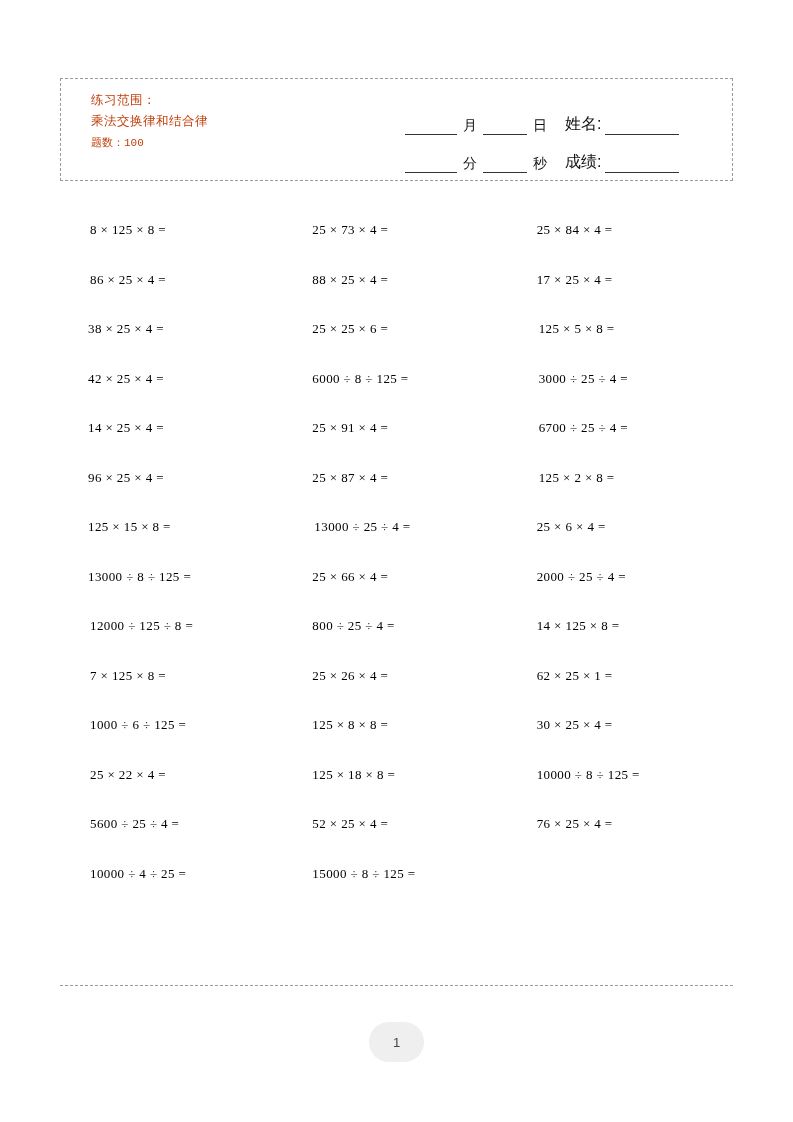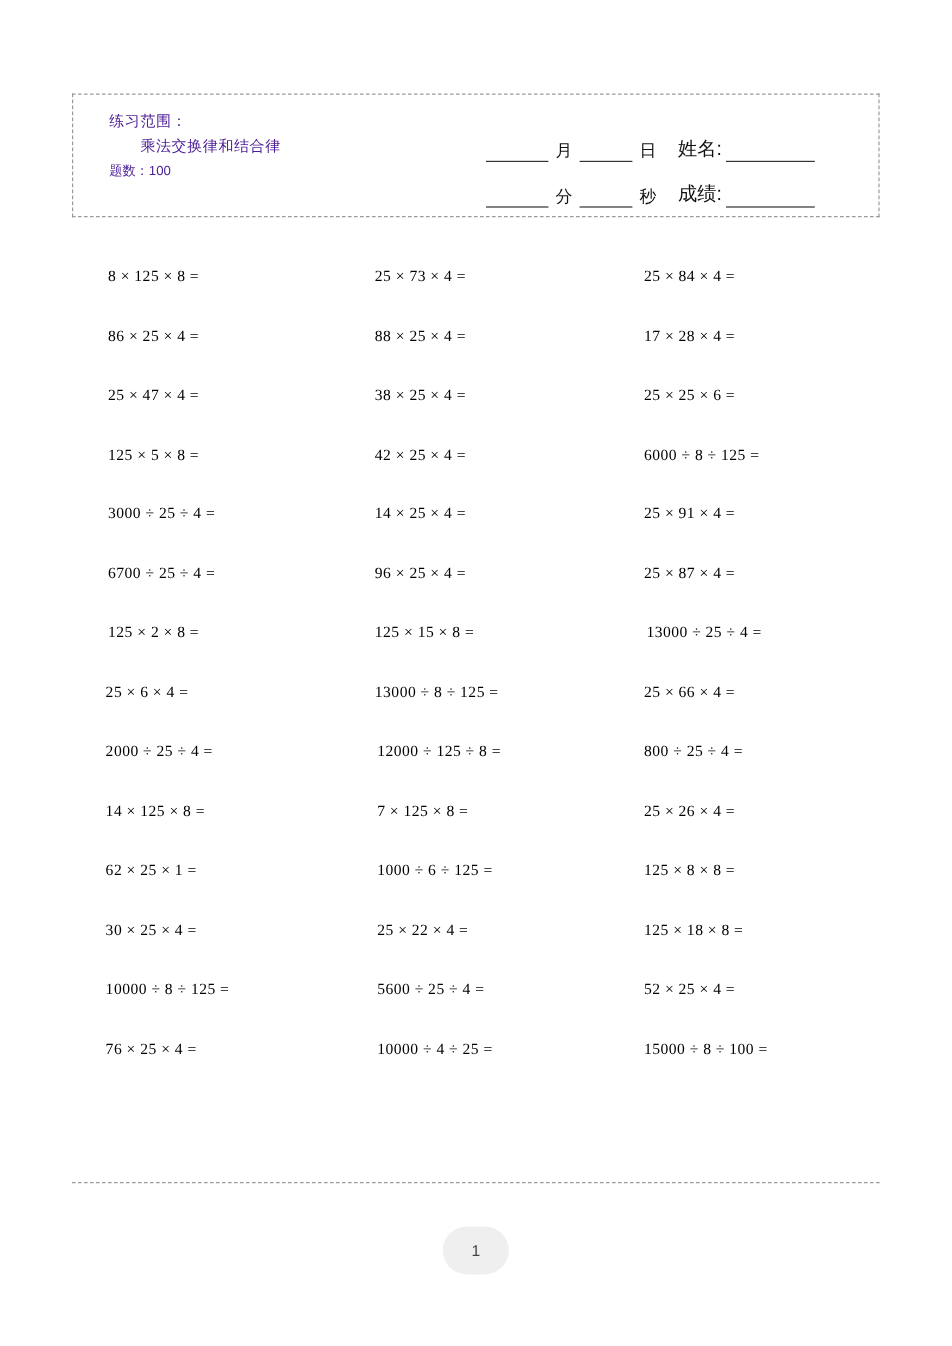--- a/index.html
+++ b/index.html
@@ -28,28 +28,28 @@
     top: 78px;
     width: 673px;
     height: 103px;
     border: 1px dashed #9a9a9a;
     box-sizing: border-box;
   }
   .header-left {
     position: absolute;
     left: 30px;
     top: 12px;
-    font-family: Liberation Sans, sans-serif;
+    font-family: Liberation Mono, monospace;
     font-size: 12.5px;
     line-height: 21px;
-    color: #4c1d95;
+    color: #c2410c;
     white-space: nowrap;
   }
   .header-left .range-label { letter-spacing: 0.5px; }
-  .header-left .range-value { letter-spacing: 0.5px; margin-left: 26px; }
+  .header-left .range-value { letter-spacing: 0.5px; }
   .header-left .count { font-size: 11px; }
 
   .header-right {
     position: absolute;
     left: 340px;
     top: 18px;
     width: 320px;
     font-family: "Liberation Sans", sans-serif;
     font-size: 14px;
     color: #111;
@@ -151,23 +151,22 @@
     </div>
   </div>
 
   <div class="problems">
     <div class="cell">8 × 125 × 8 =</div>
     <div class="cell col2">25 × 73 × 4 =</div>
     <div class="cell col3">25 × 84 × 4 =</div>
 
     <div class="cell">86 × 25 × 4 =</div>
     <div class="cell col2">88 × 25 × 4 =</div>
-    <div class="cell col3">17 × 28 × 4 =</div>
-
-    <div class="cell">25 × 47 × 4 =</div>
+    <div class="cell col3">17 × 25 × 4 =</div>
+
     <div class="cell col2">38 × 25 × 4 =</div>
     <div class="cell col3">25 × 25 × 6 =</div>
 
     <div class="cell">125 × 5 × 8 =</div>
     <div class="cell col2">42 × 25 × 4 =</div>
     <div class="cell col3">6000 ÷ 8 ÷ 125 =</div>
 
     <div class="cell">3000 ÷ 25 ÷ 4 =</div>
     <div class="cell col2">14 × 25 × 4 =</div>
     <div class="cell col3">25 × 91 × 4 =</div>
@@ -200,20 +199,20 @@
 
     <div class="cell">25 × 22 × 4 =</div>
     <div class="cell col2">125 × 18 × 8 =</div>
     <div class="cell col3">10000 ÷ 8 ÷ 125 =</div>
 
     <div class="cell">5600 ÷ 25 ÷ 4 =</div>
     <div class="cell col2">52 × 25 × 4 =</div>
     <div class="cell col3">76 × 25 × 4 =</div>
 
     <div class="cell">10000 ÷ 4 ÷ 25 =</div>
-    <div class="cell col3">15000 ÷ 8 ÷ 100 =</div>
+    <div class="cell col3">15000 ÷ 8 ÷ 125 =</div>
   </div>
 
   <div class="footer-rule"></div>
 
   <div class="page-num">1</div>
 
 </div>
 
 </body></html>

